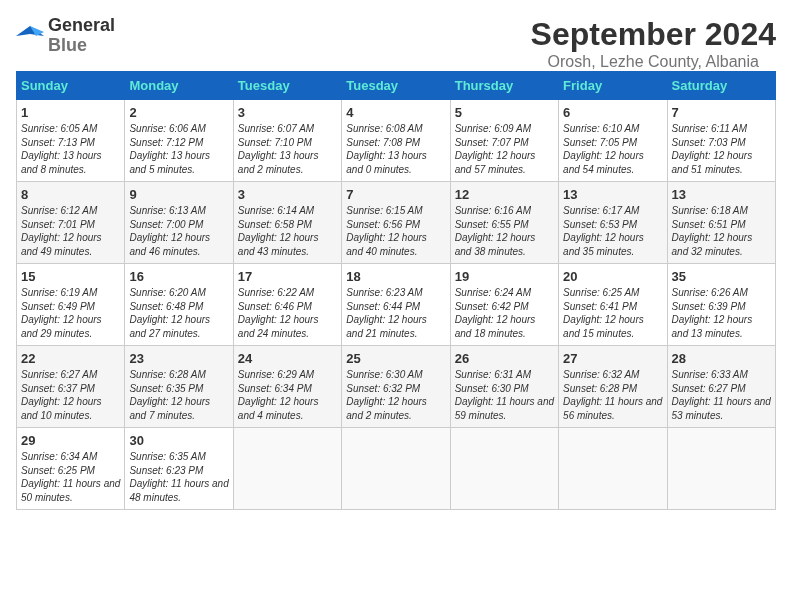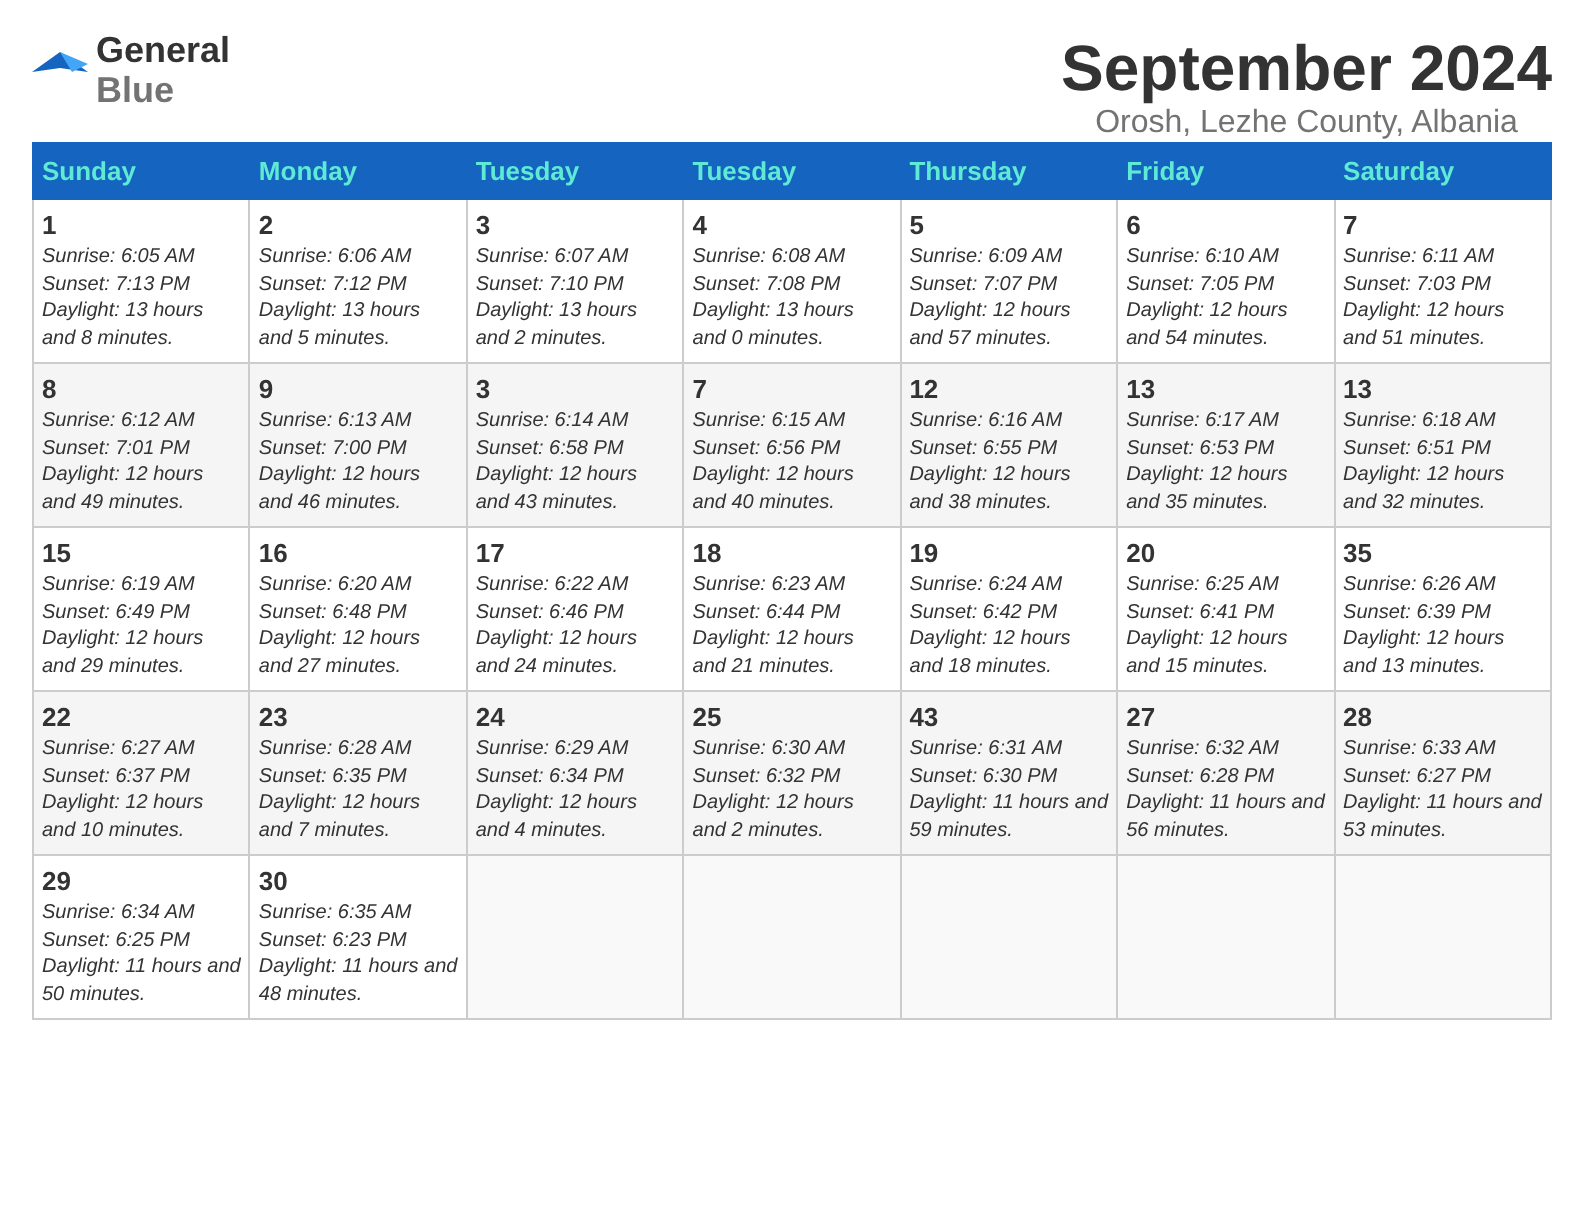--- a/index.html
+++ b/index.html
@@ -319,21 +319,21 @@
       </td>
         <td>
         <span class="day-number">25</span>
         <div class="day-info">
           Sunrise: 6:30 AM<br>
           Sunset: 6:32 PM<br>
           Daylight: 12 hours and 2 minutes.
         </div>
       </td>
         <td>
-        <span class="day-number">43</span>
+        <span class="day-number">26</span>
         <div class="day-info">
           Sunrise: 6:31 AM<br>
           Sunset: 6:30 PM<br>
           Daylight: 11 hours and 59 minutes.
         </div>
       </td>
         <td>
         <span class="day-number">27</span>
         <div class="day-info">
           Sunrise: 6:32 AM<br>

